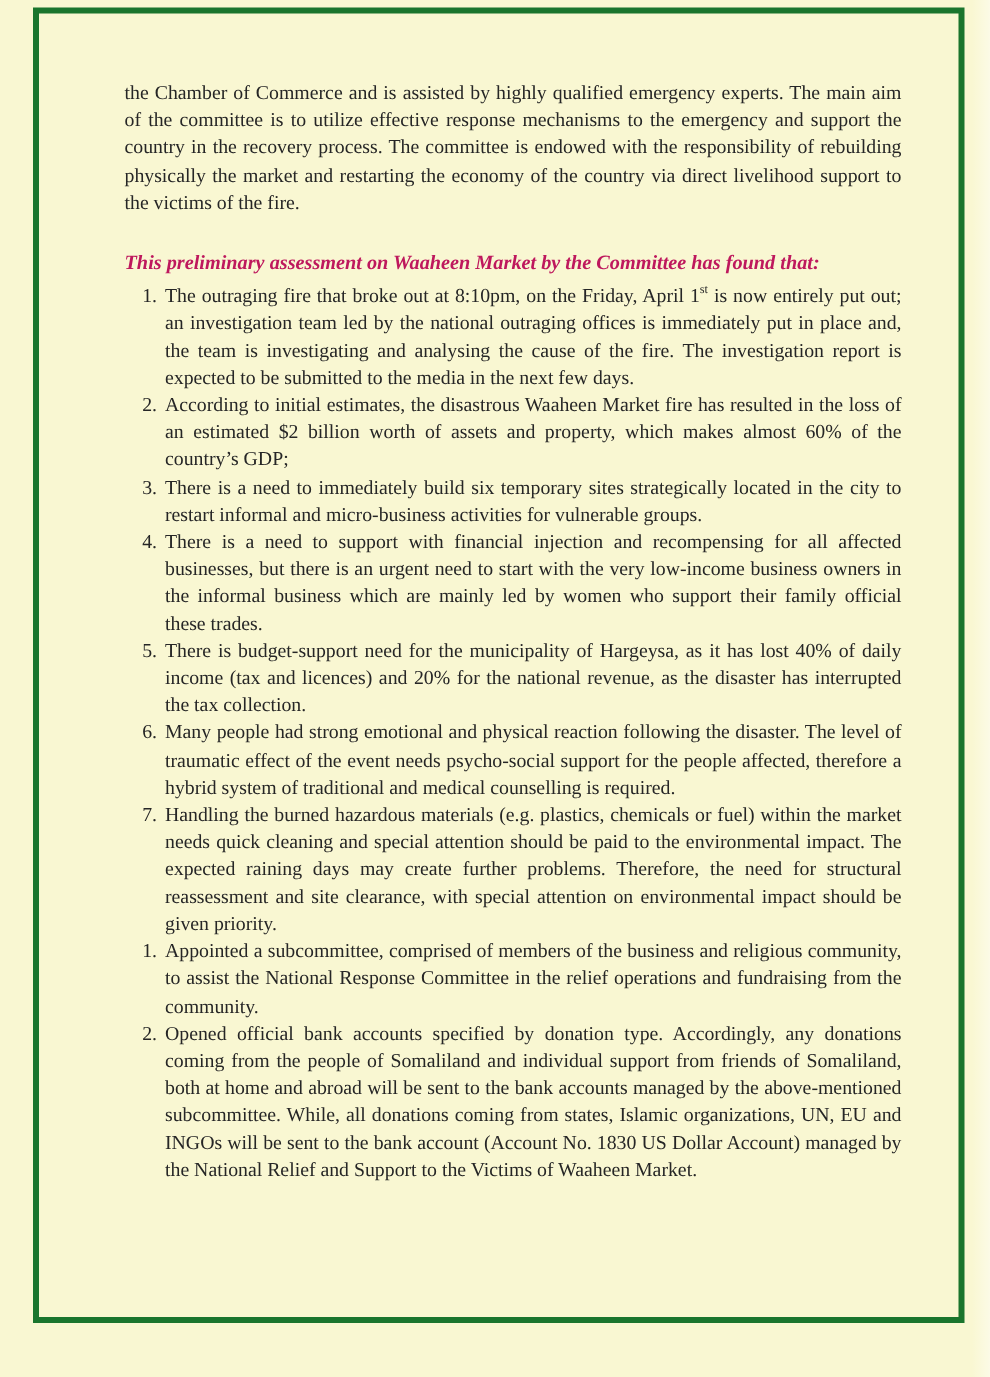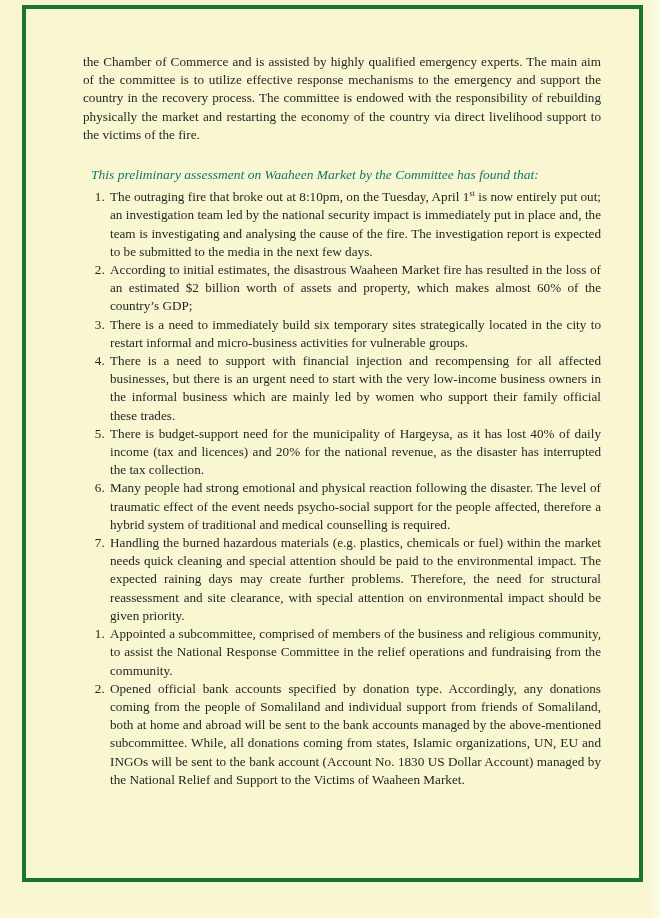--- a/index.html
+++ b/index.html
@@ -32,25 +32,25 @@
     padding: 44px 38px 0 57px;
     color: var(--text-color, #262626);
     font-size: 13.2px;
     line-height: 18.2px;
   }
   .intro {
     margin: 0;
     text-align: justify;
   }
   .heading {
-    margin: 22px 0 4px 8px;
-    font-weight: normal;
+    margin: 22px 0 4px 0;
+    font-weight: bold;
     font-style: italic;
     font-size: 13.5px;
-    color: #0f766e;
+    color: #be185d;
   }
   ol.num-list {
     margin: 0;
     padding: 0 0 0 25px;
     list-style: decimal outside;
   }
   ol.num-list li {
     text-align: justify;
     line-height: 18.2px;
     padding-left: 2px;
@@ -76,21 +76,21 @@
 </style>
 </head>
 <body>
 
 <div class="page">
   <div class="frame">
     <div class="content">
       <p class="intro">the Chamber of Commerce and is assisted by highly qualified emergency experts.  The main aim of the committee is to utilize effective response mechanisms to the emergency and support the country in the recovery process. The committee is endowed with the responsibility of rebuilding physically the market and restarting the economy of the country via direct livelihood support to the victims of the fire.</p>
       <p class="heading">This preliminary assessment on Waaheen Market by the Committee has found that:</p>
       <ol class="num-list">
-          <li><span>The outraging fire that broke out at 8:10pm, on the Tuesday, April 1</span><sup>st</sup><span> is now entirely put out; an investigation team led by the national security impact is immediately put in place and, the team is investigating and analysing the cause of the fire. The investigation report is expected to be submitted to the media in the next few days.</span></li>
+          <li><span>The outraging fire that broke out at 8:10pm, on the Friday, April 1</span><sup>st</sup><span> is now entirely put out; an investigation team led by the national outraging offices is immediately put in place and, the team is investigating and analysing the cause of the fire. The investigation report is expected to be submitted to the media in the next few days.</span></li>
           <li><span>According to initial estimates, the disastrous Waaheen Market fire has resulted in the loss of an estimated </span><b>$2 billion</b><span> worth of assets and property, which makes almost 60% of the country’s GDP;</span></li>
           <li><span>There is a need to immediately build six temporary sites strategically located in the city to restart informal and micro-business activities for vulnerable groups.</span></li>
           <li><span>There is a need to support with financial injection and recompensing for all affected businesses, but there is an urgent need to start with the very low-income business owners in the informal business which are mainly led by women who support their family official these trades.</span></li>
           <li><span>There is budget-support need for the municipality of Hargeysa, as it has lost 40% of daily income (tax and licences) and 20% for the national revenue, as the disaster has interrupted the tax collection.</span></li>
           <li><span>Many people had strong emotional and physical reaction following the disaster. The level of traumatic effect of the event needs psycho-social support for the people affected, therefore a hybrid system of traditional and medical counselling is required.</span></li>
           <li><span>Handling the burned hazardous materials (e.g. plastics, chemicals or fuel) within the market needs quick cleaning and special attention should be paid to the environmental impact. The expected raining days may create further problems. Therefore, the need for structural reassessment and site clearance, with special attention on environmental impact should be given priority.</span></li>
         </ol>
       <ol class="num-list">
           <li><span>Appointed a subcommittee, comprised of members of the business and religious community, to assist the National Response Committee in the relief operations and fundraising from the community.</span></li>
           <li><span>Opened official bank accounts specified by donation type. Accordingly, any donations coming from the people of Somaliland and individual support from friends of Somaliland, both at home and abroad will be sent to the bank accounts managed by the above-mentioned subcommittee. While, all donations coming from states, Islamic organizations, UN, EU and INGOs will be sent to the bank account (Account No. 1830 US Dollar Account) managed by the National Relief and Support to the Victims of Waaheen Market.</span></li>

